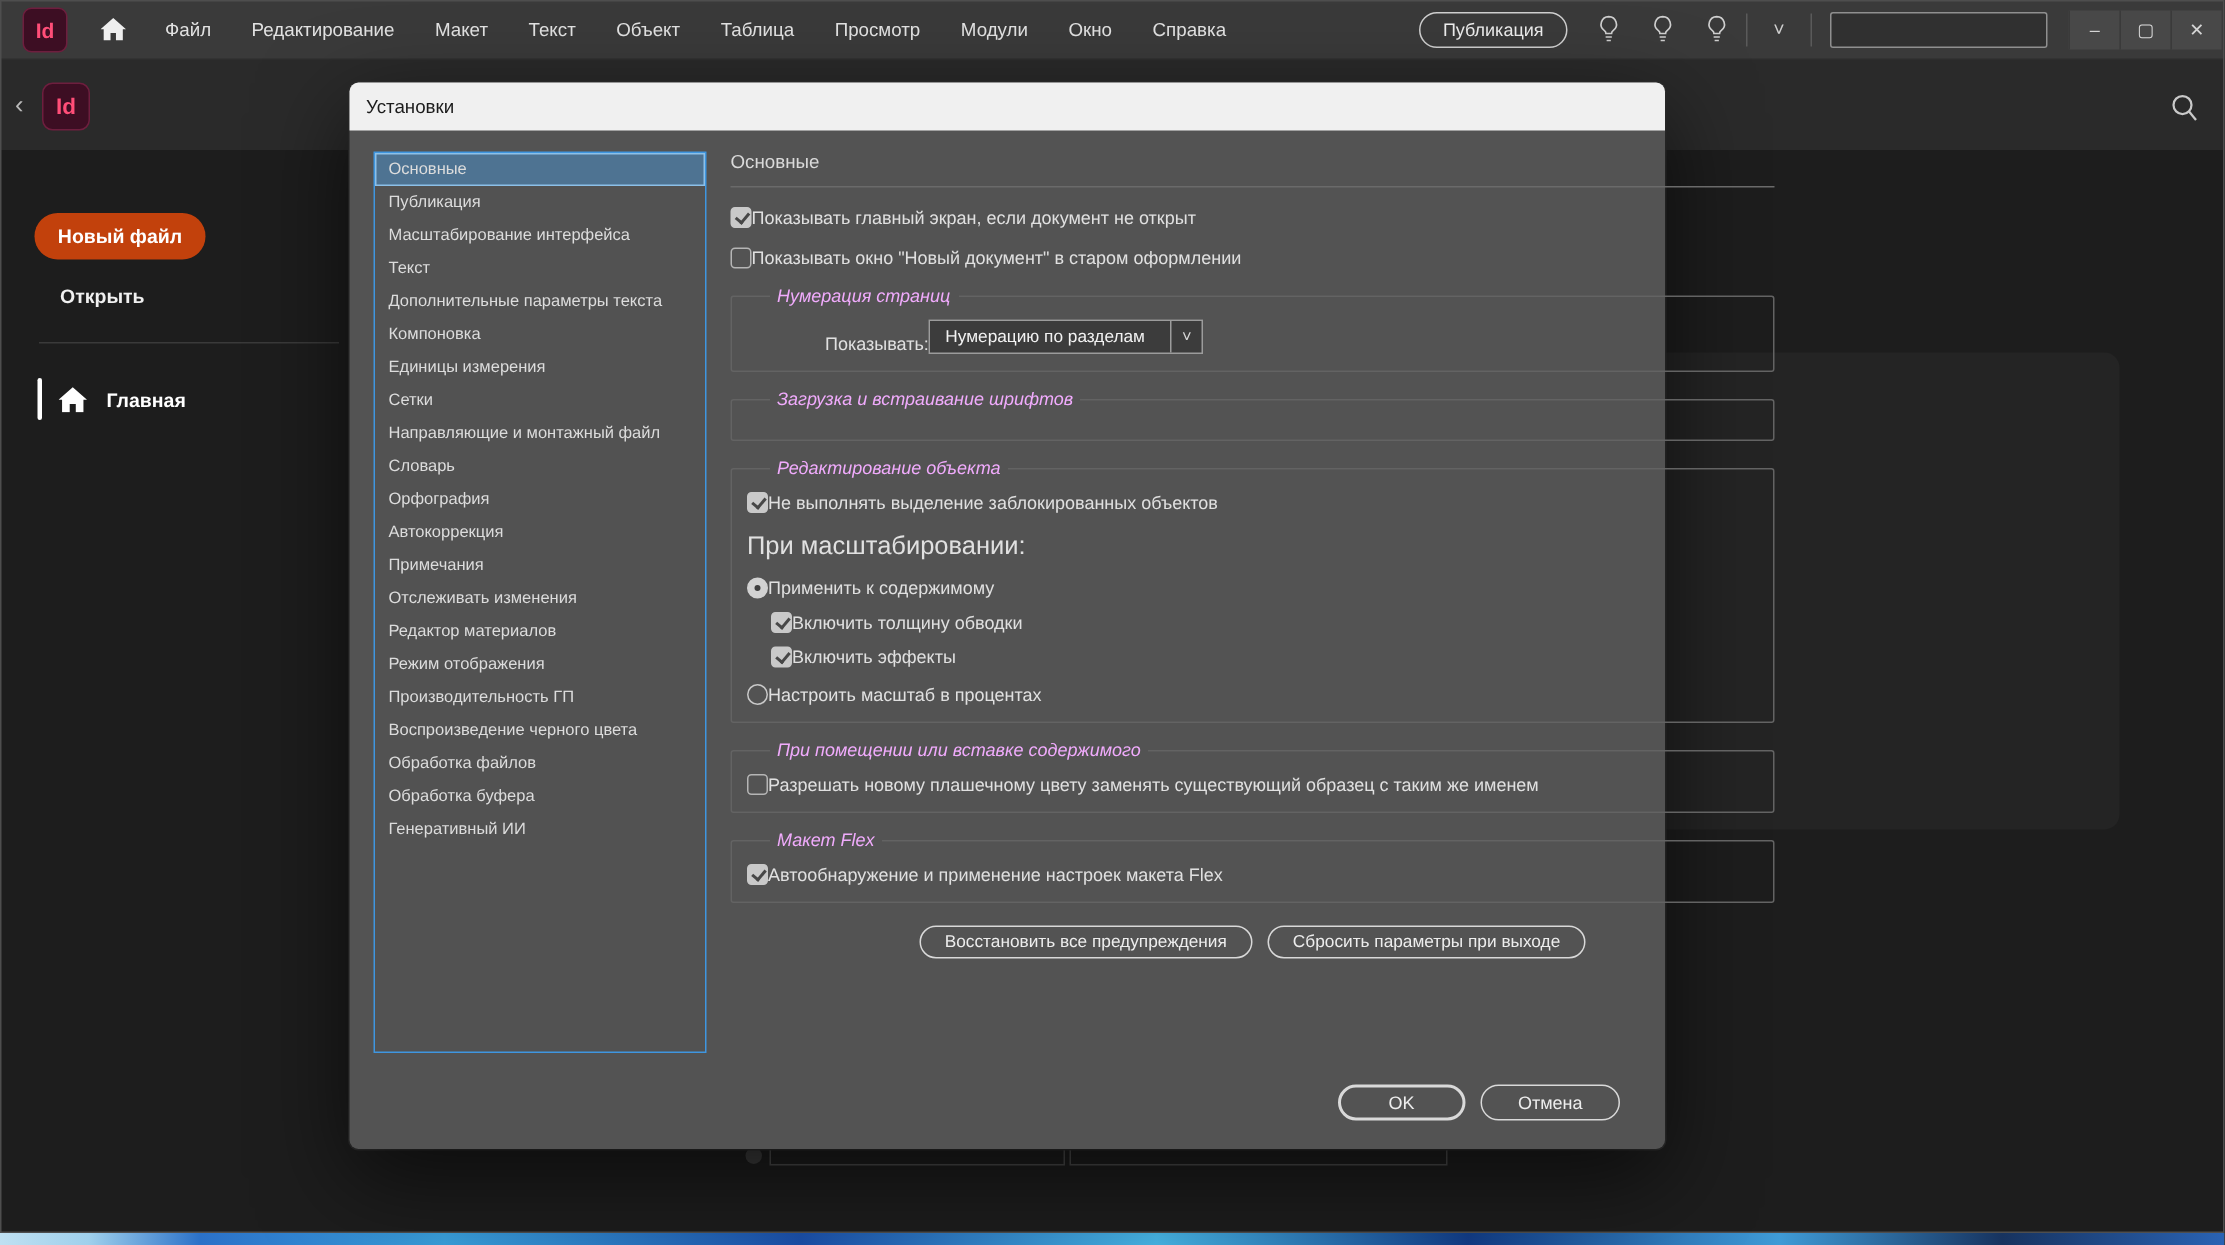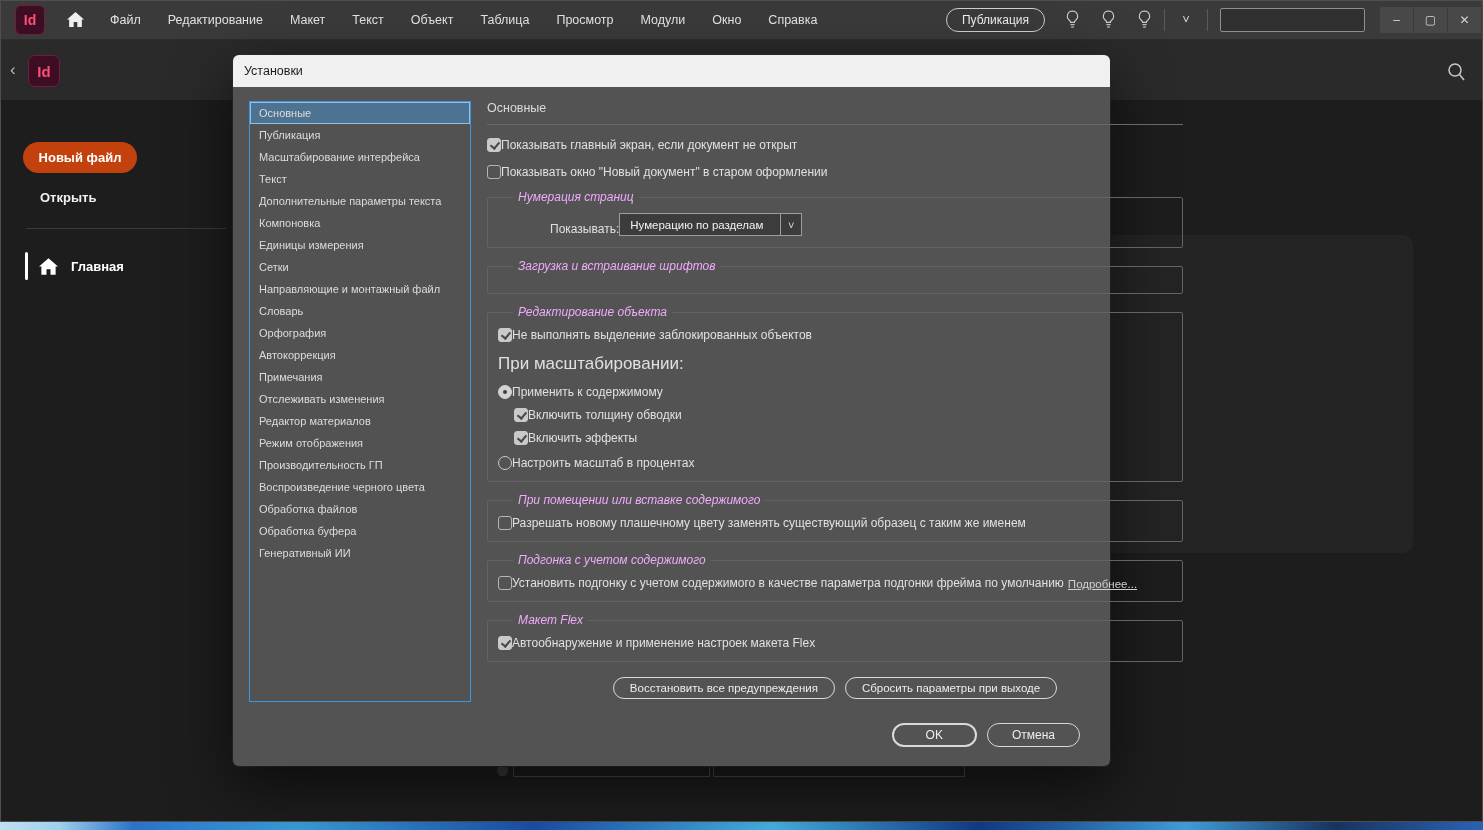--- a/index.html
+++ b/index.html
@@ -341,28 +341,20 @@
     </fieldset>
 
     <fieldset>
       <legend>При помещении или вставке содержимого</legend>
       <div class="row">
         <span class="checkbox"></span>
         <span>Разрешать новому плашечному цвету заменять существующий образец с таким же именем</span>
       </div>
     </fieldset>
 
-    <fieldset>
-      <legend>Подгонка с учетом содержимого</legend>
-      <div class="row">
-        <span class="checkbox"></span>
-        <span>Установить подгонку с учетом содержимого в качестве параметра подгонки фрейма по умолчанию</span>
-        <a class="learn-more" href="#">Подробнее...</a>
-      </div>
-    </fieldset>
 
     <fieldset>
       <legend>Макет Flex</legend>
       <div class="row">
         <span class="checkbox on"></span>
         <span>Автообнаружение и применение настроек макета Flex</span>
       </div>
     </fieldset>
 
     <div class="reset-row">

